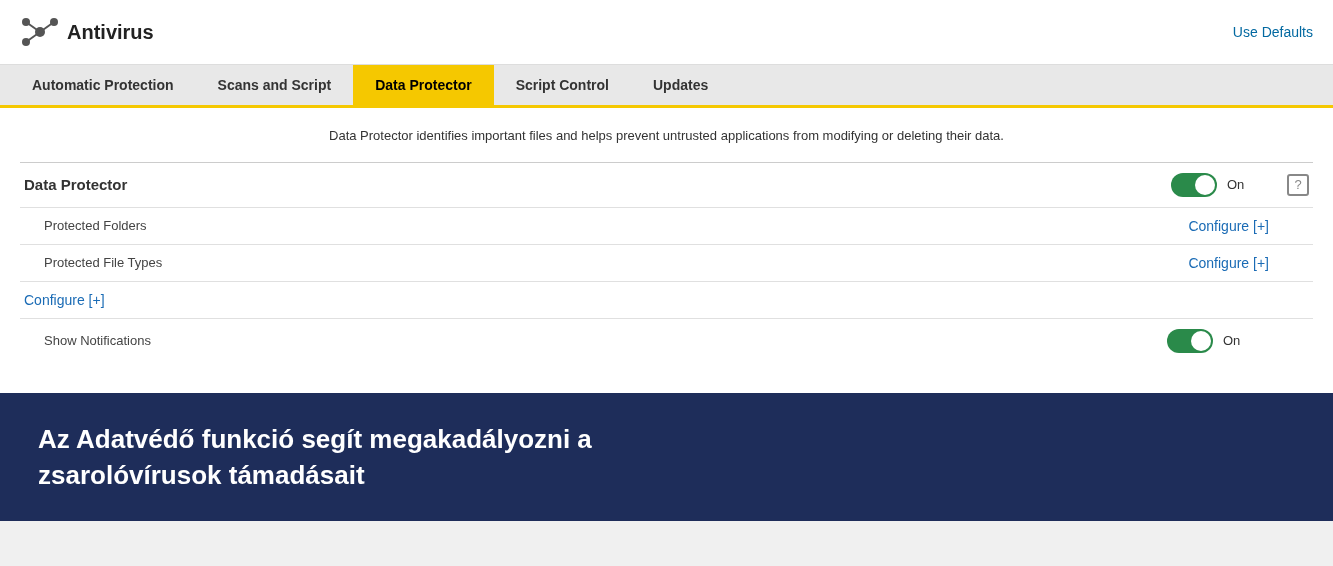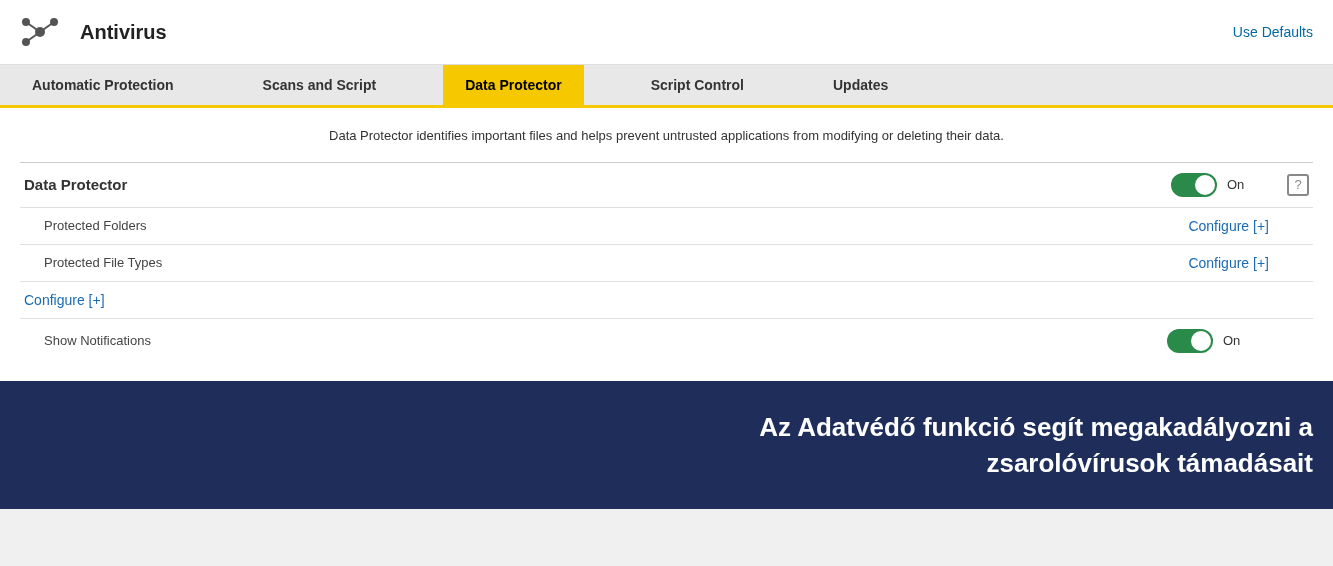--- a/index.html
+++ b/index.html
@@ -20,21 +20,21 @@
       display: flex;
       align-items: center;
       justify-content: space-between;
       padding: 12px 20px;
       background: #fff;
       border-bottom: 1px solid #ddd;
     }
     .header-left {
       display: flex;
       align-items: center;
-      gap: 20px;
+      gap: 7px;
     }
     .logo-icon {
       width: 40px;
       height: 40px;
     }
     .app-title {
       font-size: 20px;
       font-weight: bold;
       color: #222;
     }
@@ -43,21 +43,20 @@
       text-decoration: none;
       font-size: 14px;
     }
 
     
     .tabs-bar {
       display: flex;
       background: #e8e8e8;
       border-bottom: 3px solid #f5c800;
       padding: 0 10px;
-      gap: 45px;
     }
     .tab {
       padding: 12px 22px;
       font-size: 14px;
       font-weight: 600;
       color: #333;
       cursor: pointer;
       border: none;
       background: transparent;
       white-space: nowrap;
@@ -152,23 +151,23 @@
       cursor: pointer;
       margin-left: 10px;
     }
     .spacer-right {
       width: 36px;
     }
 
     
     .banner {
       background: #1e2d5a;
-      padding: 28px 20px;
-      text-align: right;
-      margin-top: 0;
+      padding: 28px 38px;
+      text-align: left;
+      margin-top: 12px;
     }
     .banner-text {
       color: #fff;
       font-size: 26px;
       font-weight: bold;
       line-height: 1.4;
     }
   </style>
 </head>
 <body>

